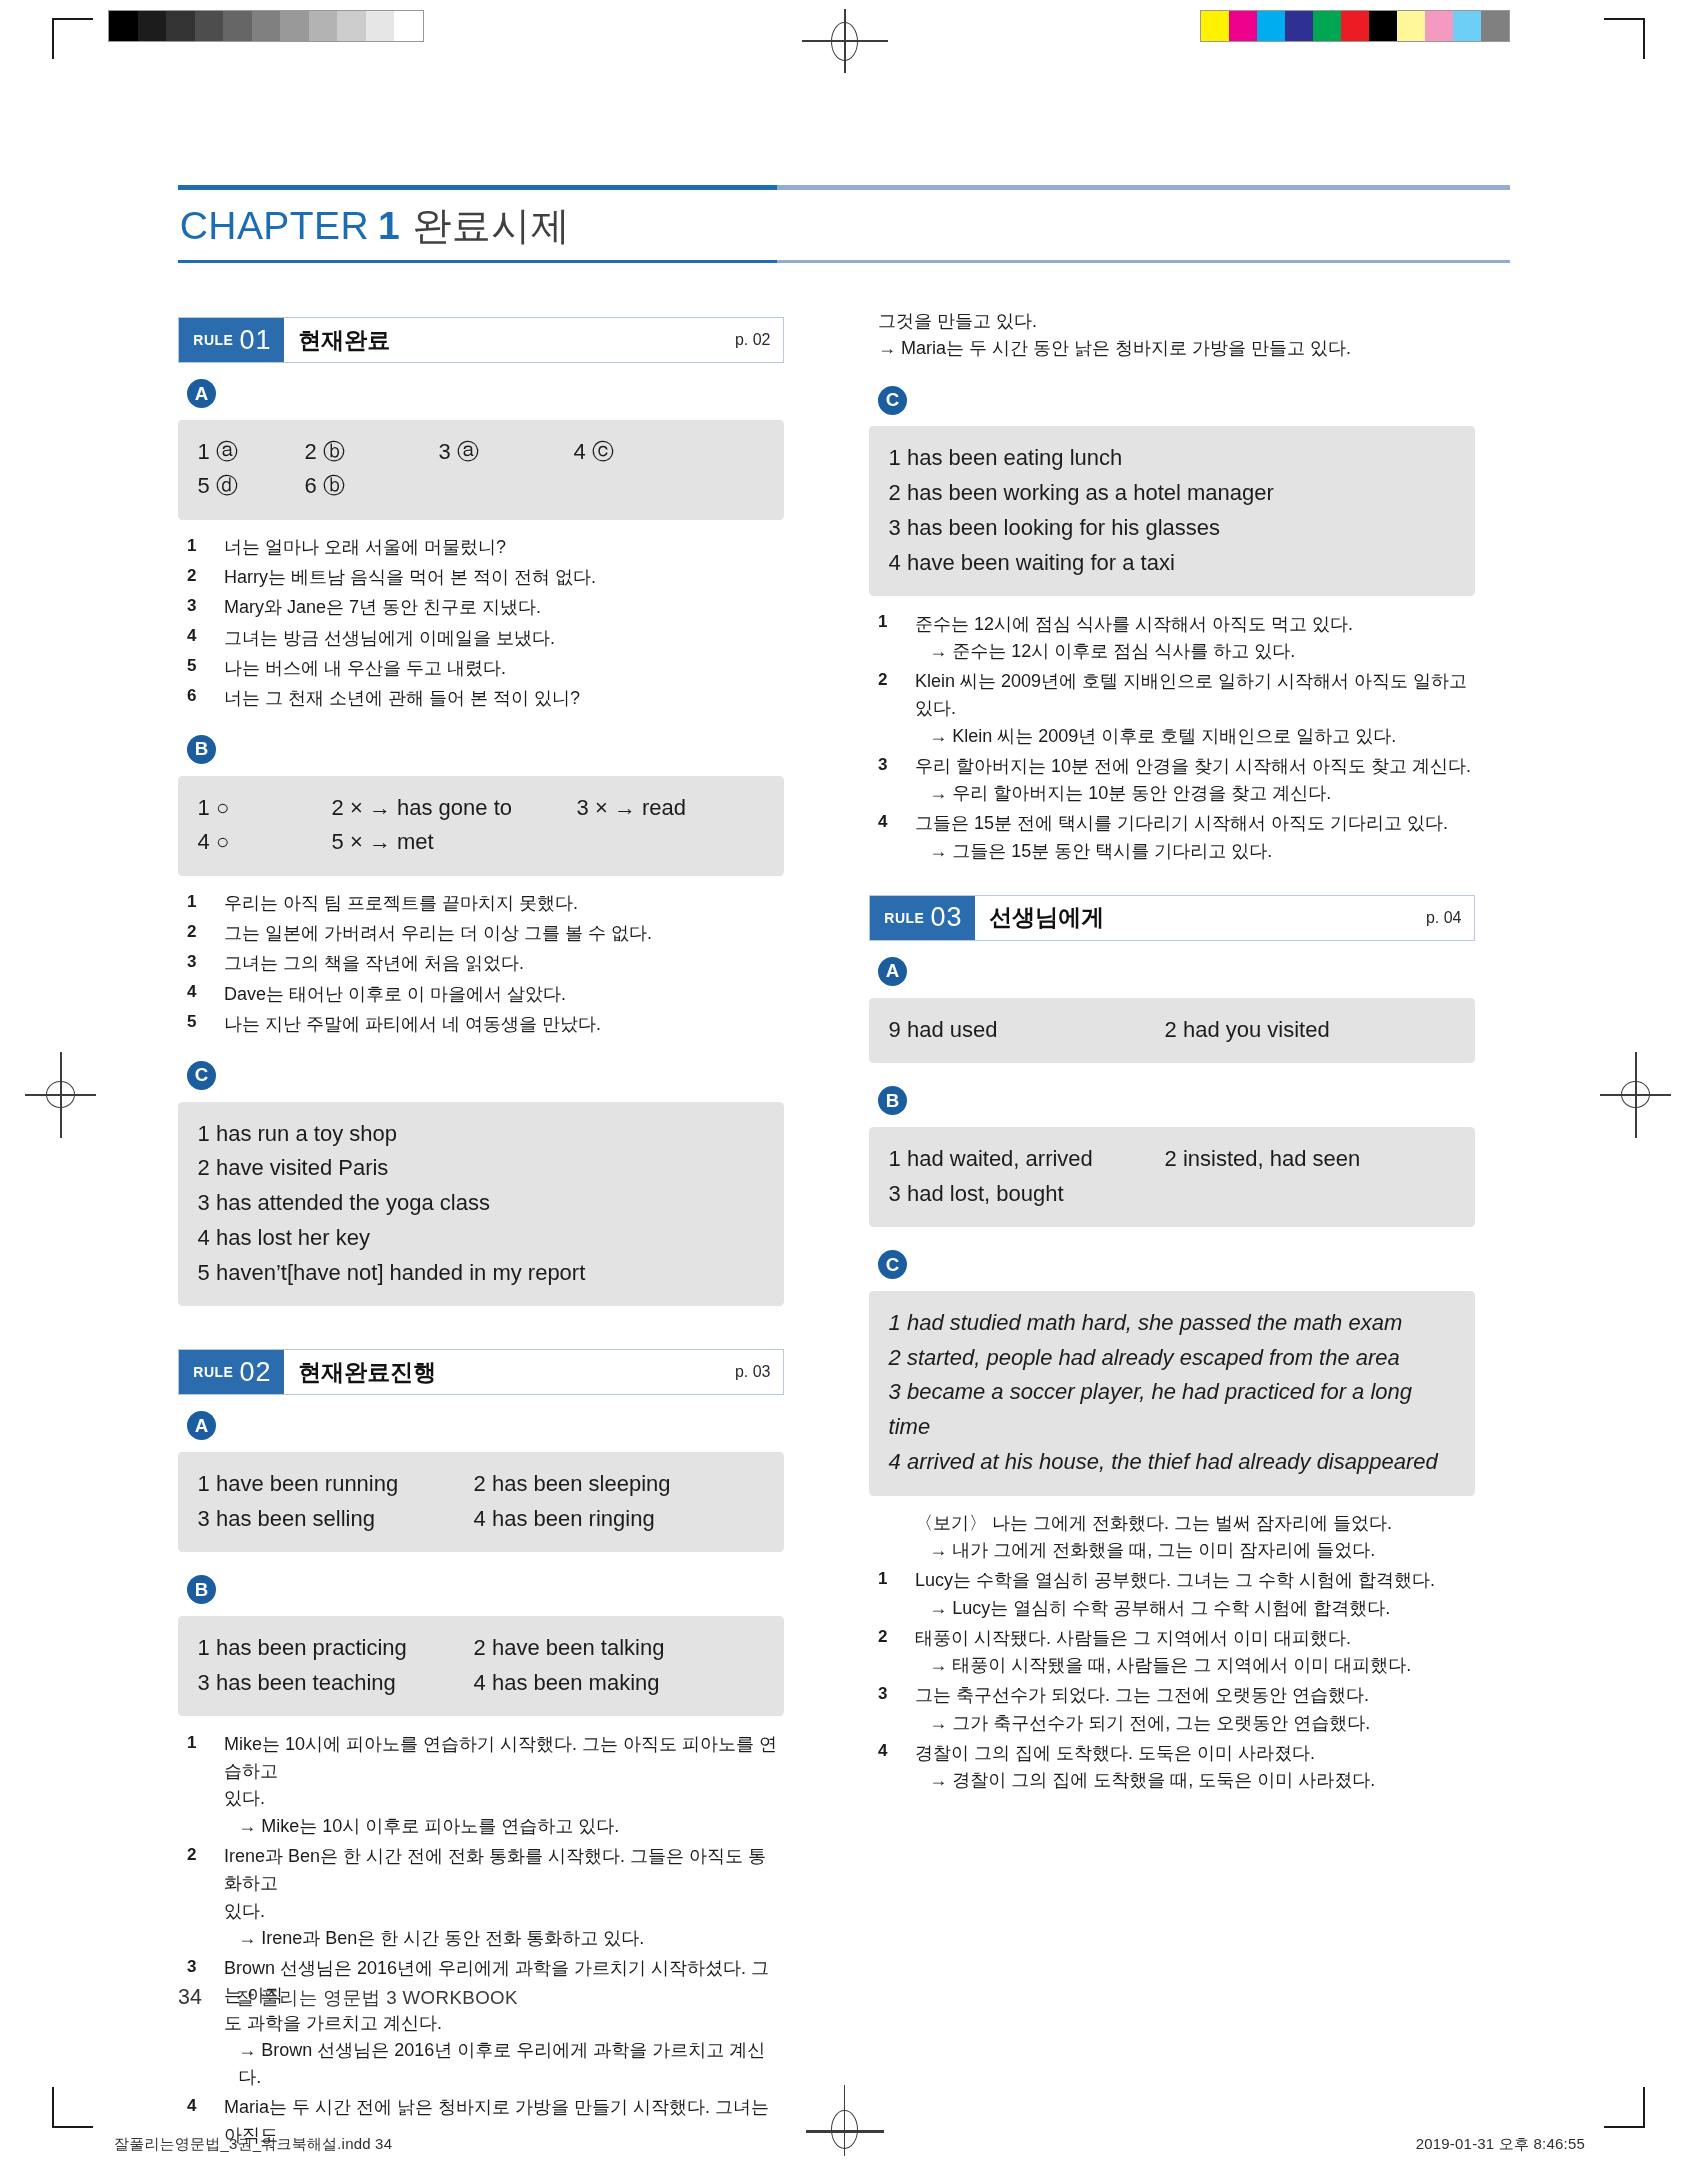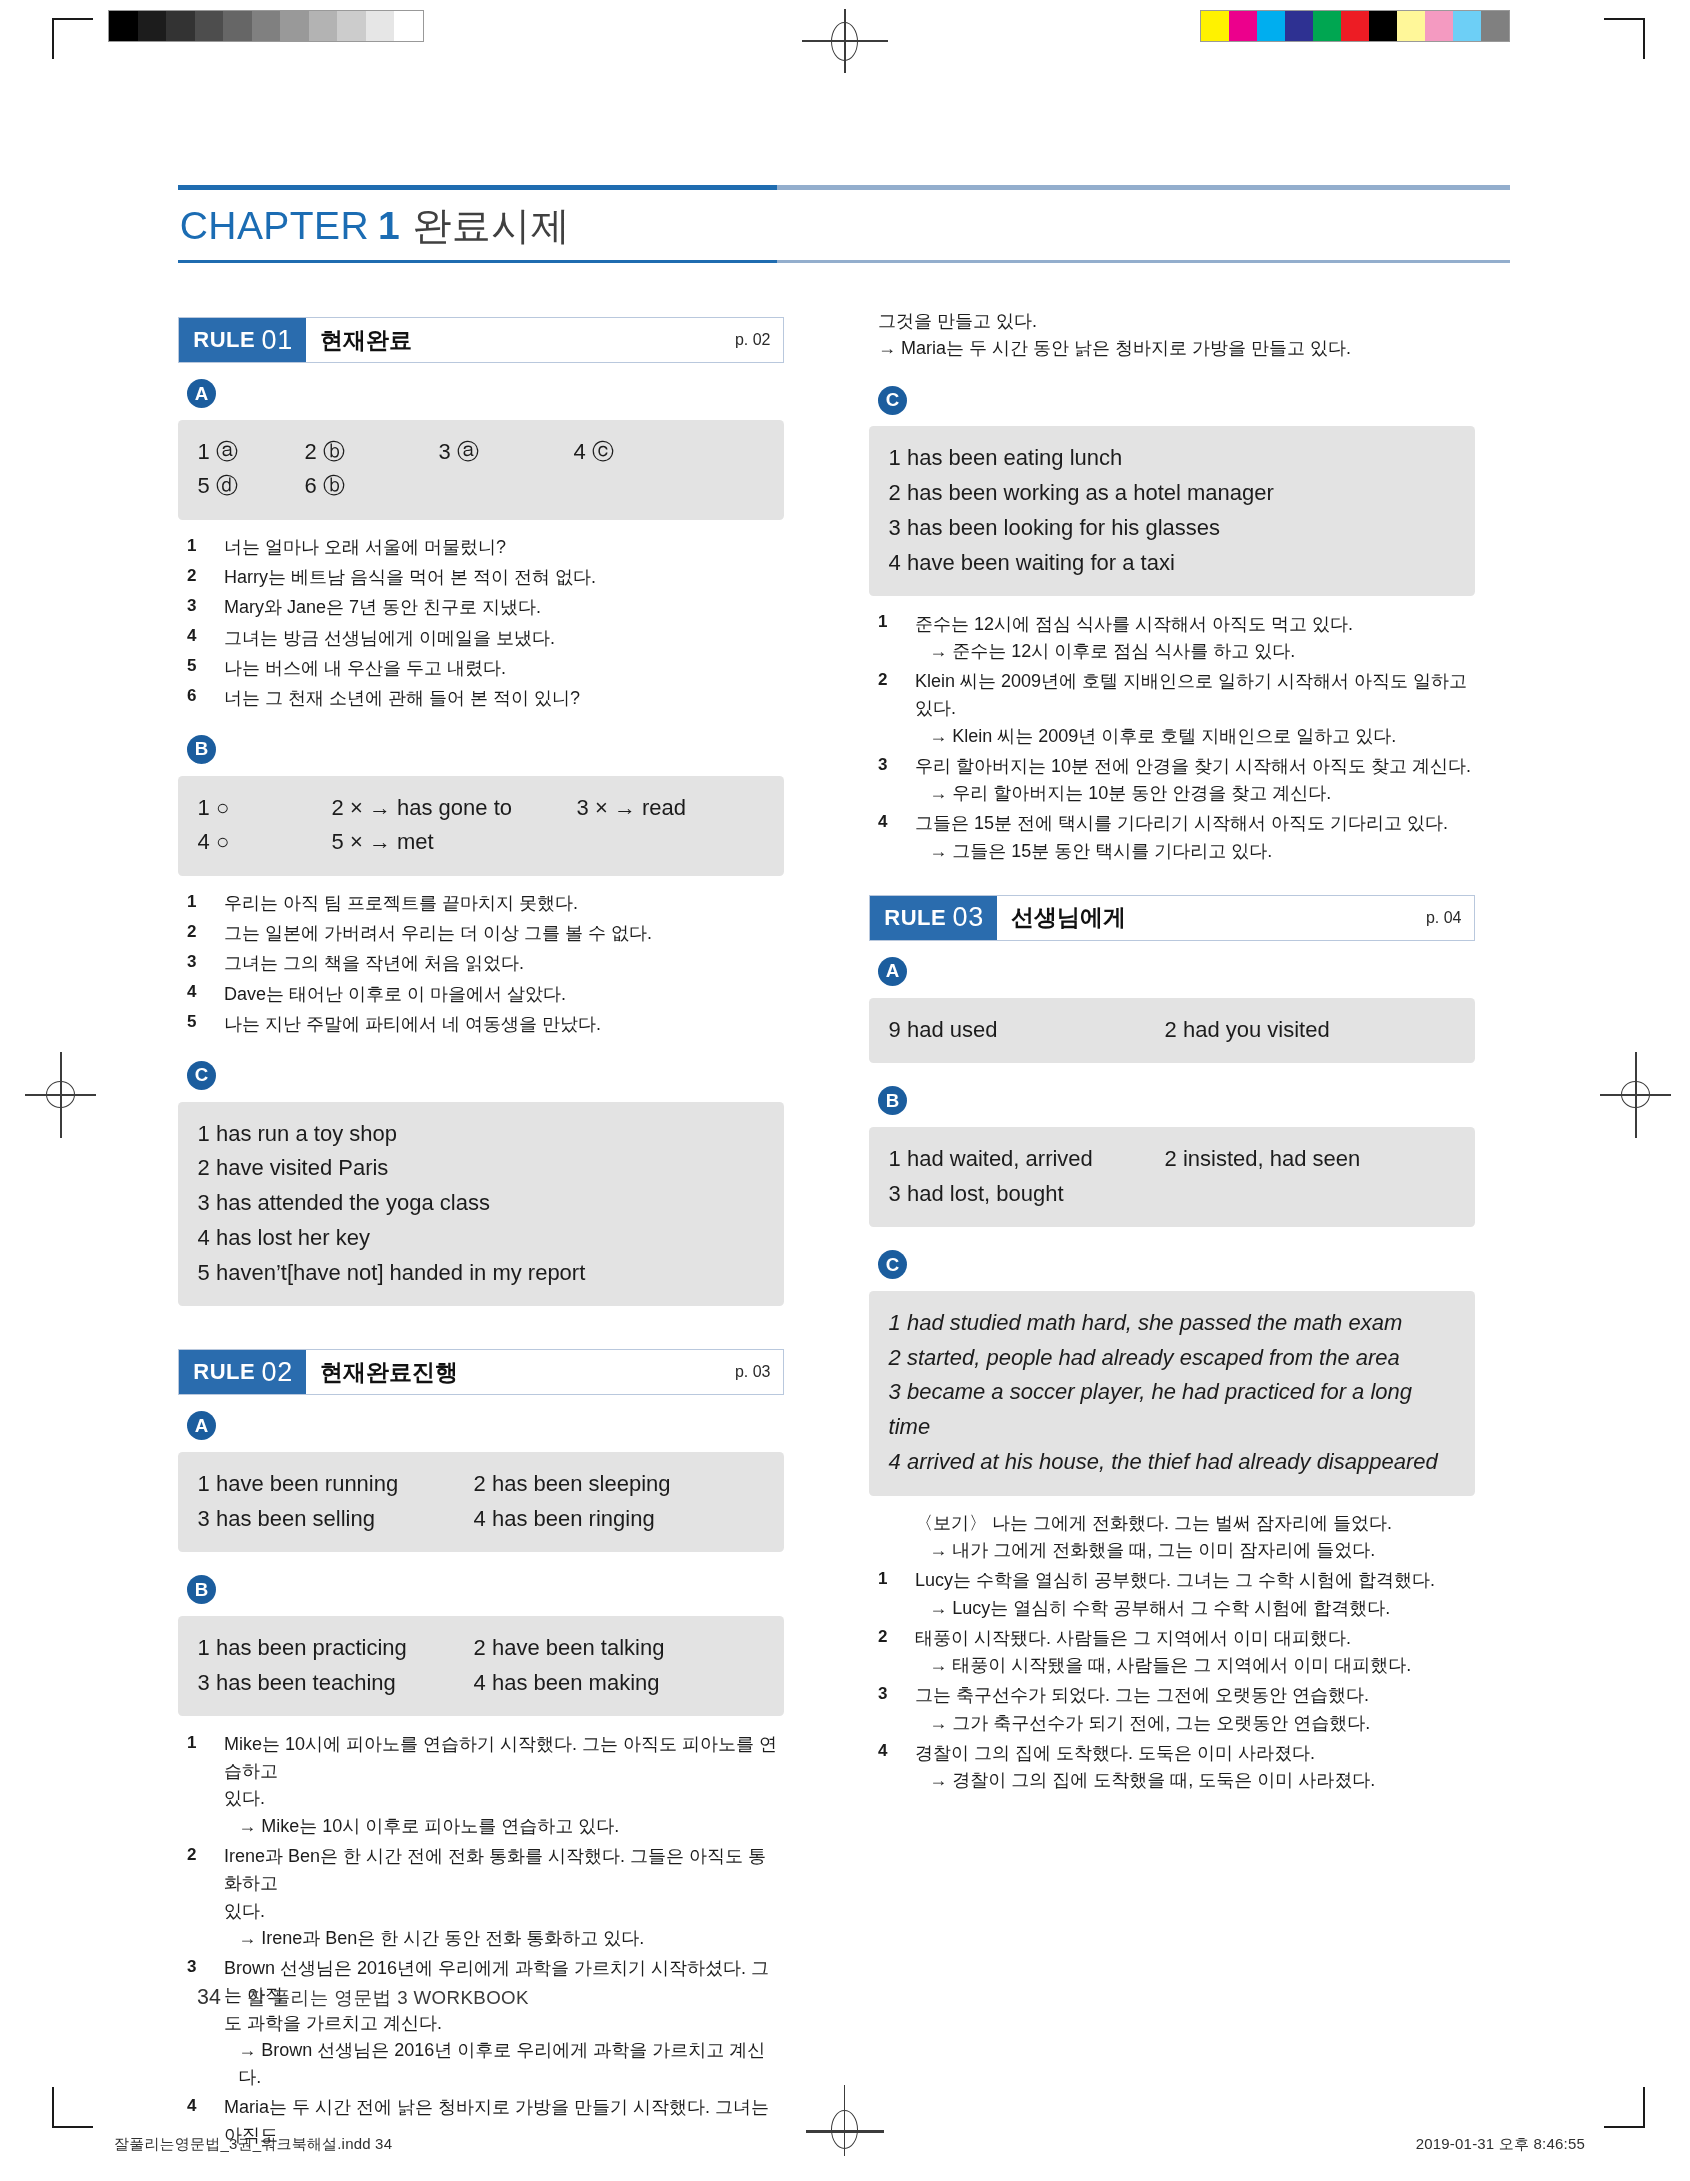--- a/index.html
+++ b/index.html
@@ -49,21 +49,21 @@
   
   .rule-bar {
     display:flex; align-items:stretch; height:46px;
     border:0.9px solid #b9c8dd; margin-bottom:16px;
   }
   .rule-tag {
     background:#2a6cae; color:#fff;
     display:flex; align-items:center; gap:6.2px;
     padding:0 12.5px 0 14.3px; flex:0 0 auto;
   }
-  .rule-tag .rword { font-size:22px; font-weight:700; letter-spacing:0.5px; }
+  .rule-tag .rword { font-size:14px; font-weight:700; letter-spacing:0.5px; }
   .rule-tag .rnum  { font-size:27px; font-weight:300; letter-spacing:0.9px; line-height:1; }
   .rule-title {
     flex:1 1 auto; display:flex; align-items:center; justify-content:space-between;
     background:#fff; padding:0 12.5px 0 14.3px;
   }
   .rule-title .rt-name { font-size:23px; font-weight:700; color:#111; }
   .rule-title .rt-page { font-size:16px; color:#2a2a2a; }
 
   
   .sec-letter {
@@ -94,21 +94,21 @@
   .kr-body { flex:1 1 auto; }
   .kr-line { font-size:18px; color:#1c1c1c; line-height:1.52; }
   .kr-arrow { font-size:18px; color:#1c1c1c; line-height:1.52; padding-left:14.3px; }
 
   .kr-plain { margin:0 0 0 9px; }
   .kr-plain .kr-line, .kr-plain .kr-arrow { }
 
   
   .footer {
     position:absolute; left:178px; top:1985px;
-    display:flex; align-items:baseline; gap:26px;margin-left:19px;
+    display:flex; align-items:baseline; gap:34px;
   }
   .footer .pg { font-size:21.4px; color:#333; }
   .footer .bk { font-size:18.7px; color:#3a3a3a; letter-spacing:0.4px; }
 
   .printline {
     position:absolute; top:2135px; font-size:15px; color:#2f2f2f;
     letter-spacing:0.2px; white-space:nowrap;
   }
   .printline.left { left:114px; }
   .printline.right { right:105px; }

